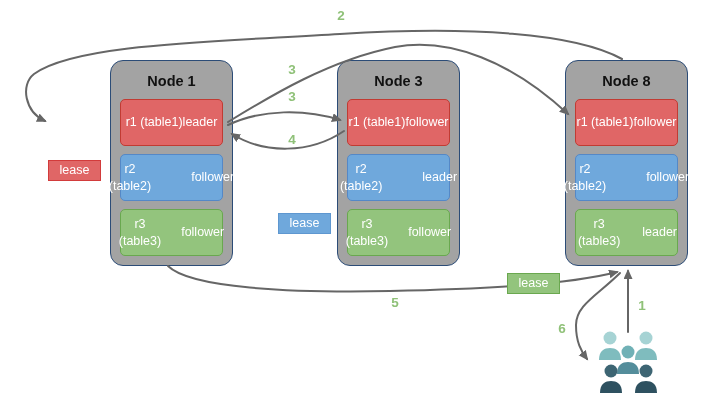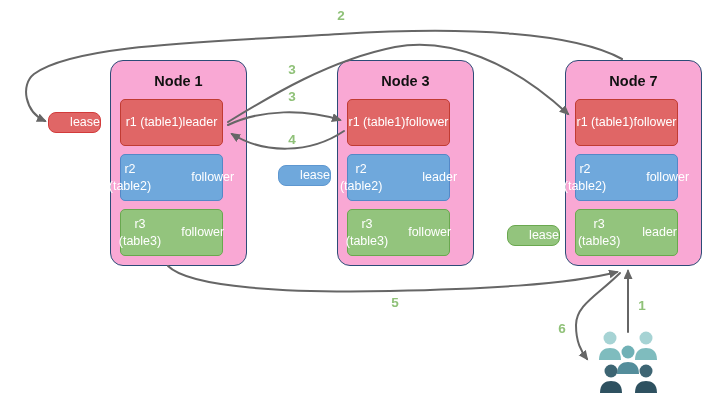--- a/index.html
+++ b/index.html
@@ -1,39 +1,39 @@
 <!DOCTYPE html>
 <html><head>
 <meta charset="utf-8">
 <style>
   html,body{margin:0;padding:0;background:#fff;}
   .canvas{
     position:relative;width:704px;height:405px;background:#ffffff;
     font-family:"Liberation Sans","DejaVu Sans",sans-serif;overflow:hidden;
   }
   .node{
-    position:absolute;width:137px;height:206px;background:#f9a8d4;
+    position:absolute;width:123px;height:206px;background:#a3a3a3;
     border:1.6px solid #2c4c77;border-radius:13px;box-sizing:border-box;z-index:1;
   }
   .node-title{
     position:absolute;top:12px;left:0;width:100%;text-align:center;
     font-weight:bold;font-size:14.5px;color:#111111;
   }
   .block{
     position:absolute;left:9px;width:103px;height:47px;border-radius:5px;
     box-sizing:border-box;display:flex;flex-direction:row;align-items:center;
     justify-content:center;color:#ffffff;font-size:12.5px;line-height:1.35;
     text-align:center;
   }
   .block.red{background:#e06666;border:1.5px solid #c13b33;top:38px;}
   .block.blue{background:#6fa8dc;border:1.5px solid #5488c7;top:93px;gap:40px;}
   .block.green{background:#93c47d;border:1.5px solid #69a84f;top:148px;gap:20px;}
   .lease{
-    position:absolute;width:53px;height:21px;border-radius:8px;box-sizing:border-box;
-    color:#ffffff;font-size:12.5px;text-align:right;line-height:19px;z-index:3;
+    position:absolute;width:53px;height:21px;border-radius:0;box-sizing:border-box;
+    color:#ffffff;font-size:12.5px;text-align:center;line-height:19px;z-index:3;margin-top:48px;
   }
   .lease.red{background:#e06666;border:1.5px solid #d23b3b;}
   .lease.blue{background:#6fa8dc;border:1.5px solid #5e97d0;}
   .lease.green{background:#93c47d;border:1.5px solid #6aa84f;}
   .num{
     position:absolute;width:16px;text-align:center;font-weight:bold;
     font-size:13.5px;color:#8fc178;z-index:3;
   }
   svg.overlay{position:absolute;left:0;top:0;z-index:2;pointer-events:none;}
 </style>
@@ -68,21 +68,21 @@
       <div>r2 (table2)</div>
       <div>leader</div>
     </div>
     <div class="block green">
       <div>r3 (table3)</div>
       <div>follower</div>
     </div>
   </div>
 
   <div class="node" style="left:565px;top:60px">
-    <div class="node-title">Node 7</div>
+    <div class="node-title">Node 8</div>
     <div class="block red">
       <div>r1 (table1)</div>
       <div>follower</div>
     </div>
     <div class="block blue">
       <div>r2 (table2)</div>
       <div>follower</div>
     </div>
     <div class="block green">
       <div>r3 (table3)</div>

